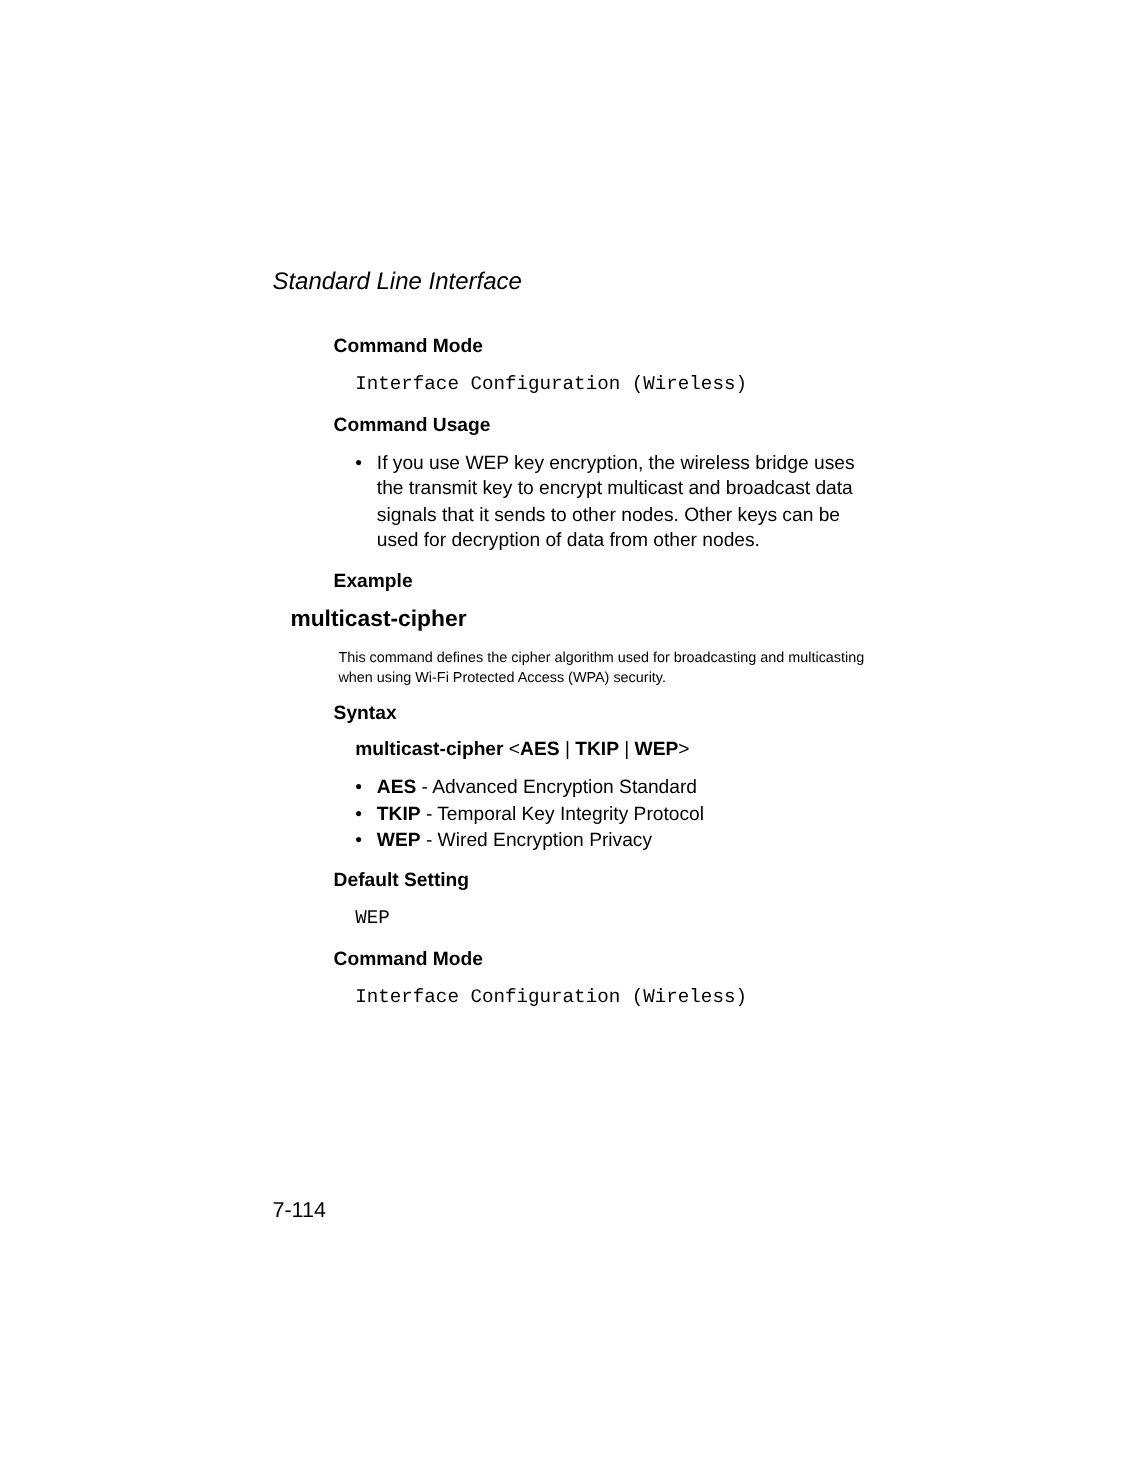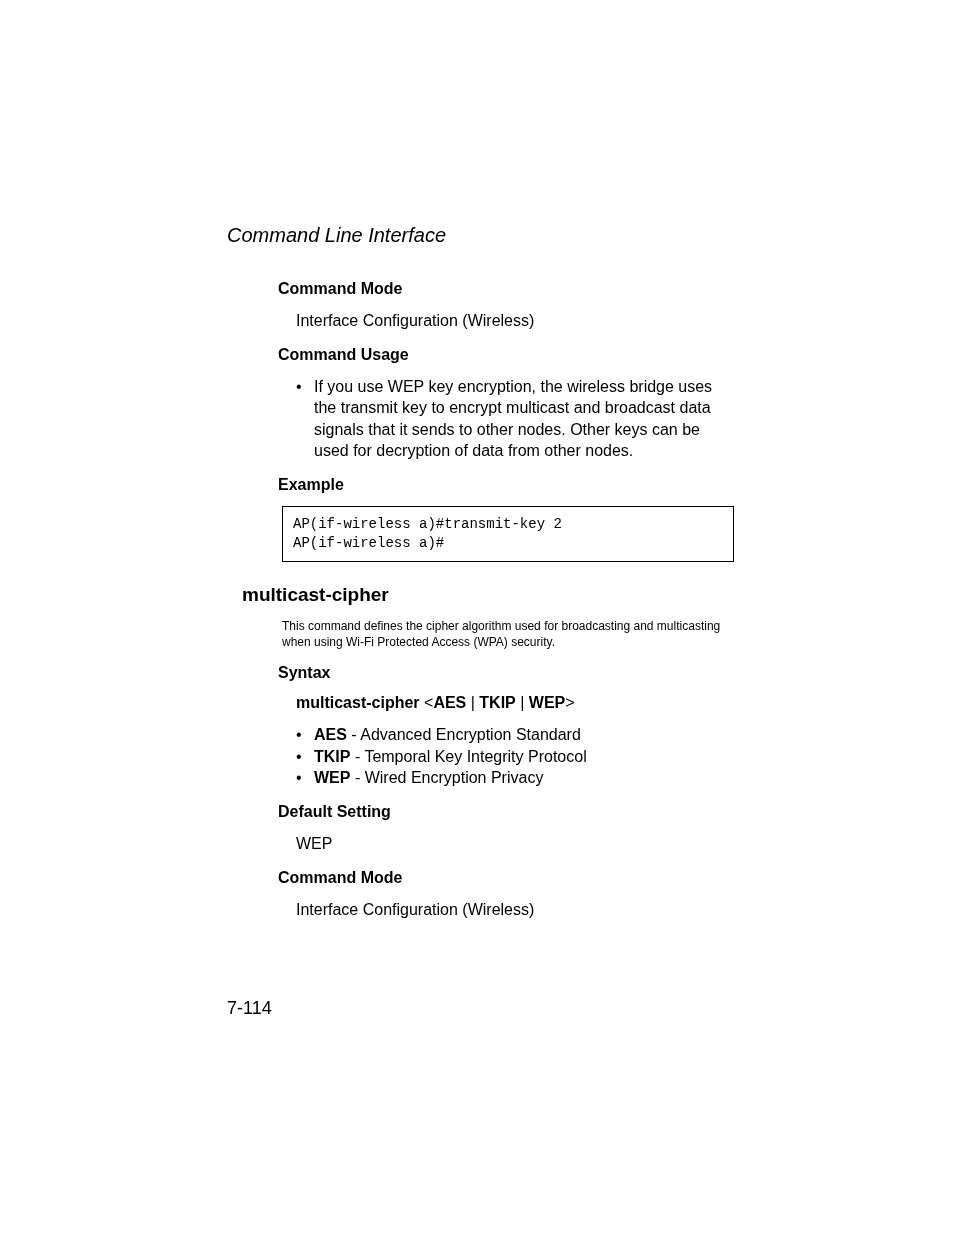--- a/index.html
+++ b/index.html
@@ -33,20 +33,21 @@
       font-weight: bold;
       font-size: 16px;
       margin-bottom: 12px;
       margin-top: 4px;
     }
     .body-text {
       font-size: 16px;
       line-height: 1.35;
       margin-left: 18px;
       margin-bottom: 14px;
+      font-family: Liberation Mono, monospace;
     }
     .body-text-noindent {
       font-size: 12px;
       line-height: 1.35;
       margin-left: 4px;
       margin-bottom: 14px;
     }
     .bullet-item {
       display: flex;
       font-size: 16px;
@@ -105,36 +106,34 @@
     .page-number {
       position: absolute;
       bottom: 216px;
       left: 227px;
       font-size: 18px;
     }
   </style>
 </head>
 <body>
 
-<div class="page-header">Command Line Interface</div>
+<div class="page-header">Standard Line Interface</div>
 
 <div class="content">
 
   <div class="section-heading">Command Mode</div>
   <div class="body-text">Interface Configuration (Wireless)</div>
 
   <div class="section-heading">Command Usage</div>
   <div class="bullet-item">
     <span class="bullet">•</span>
     <span class="txt">If you use WEP key encryption, the wireless bridge uses the transmit key to encrypt multicast and broadcast data signals that it sends to other nodes. Other keys can be used for decryption of data from other nodes.</span>
   </div>
 
   <div class="section-heading">Example</div>
-  <div class="example-box">AP(if-wireless a)#transmit-key 2
-AP(if-wireless a)#</div>
 
   <div class="cmd-title">multicast-cipher</div>
   <div class="body-text-noindent">This command defines the cipher algorithm used for broadcasting and multicasting when using Wi-Fi Protected Access (WPA) security.</div>
 
   <div class="section-heading">Syntax</div>
   <div class="syntax-line">
     <span class="bold">multicast-cipher</span>
     <span> &lt;</span><span class="bold">AES</span><span> | </span><span class="bold">TKIP</span><span> | </span><span class="bold">WEP</span><span>&gt;</span>
   </div>
 

